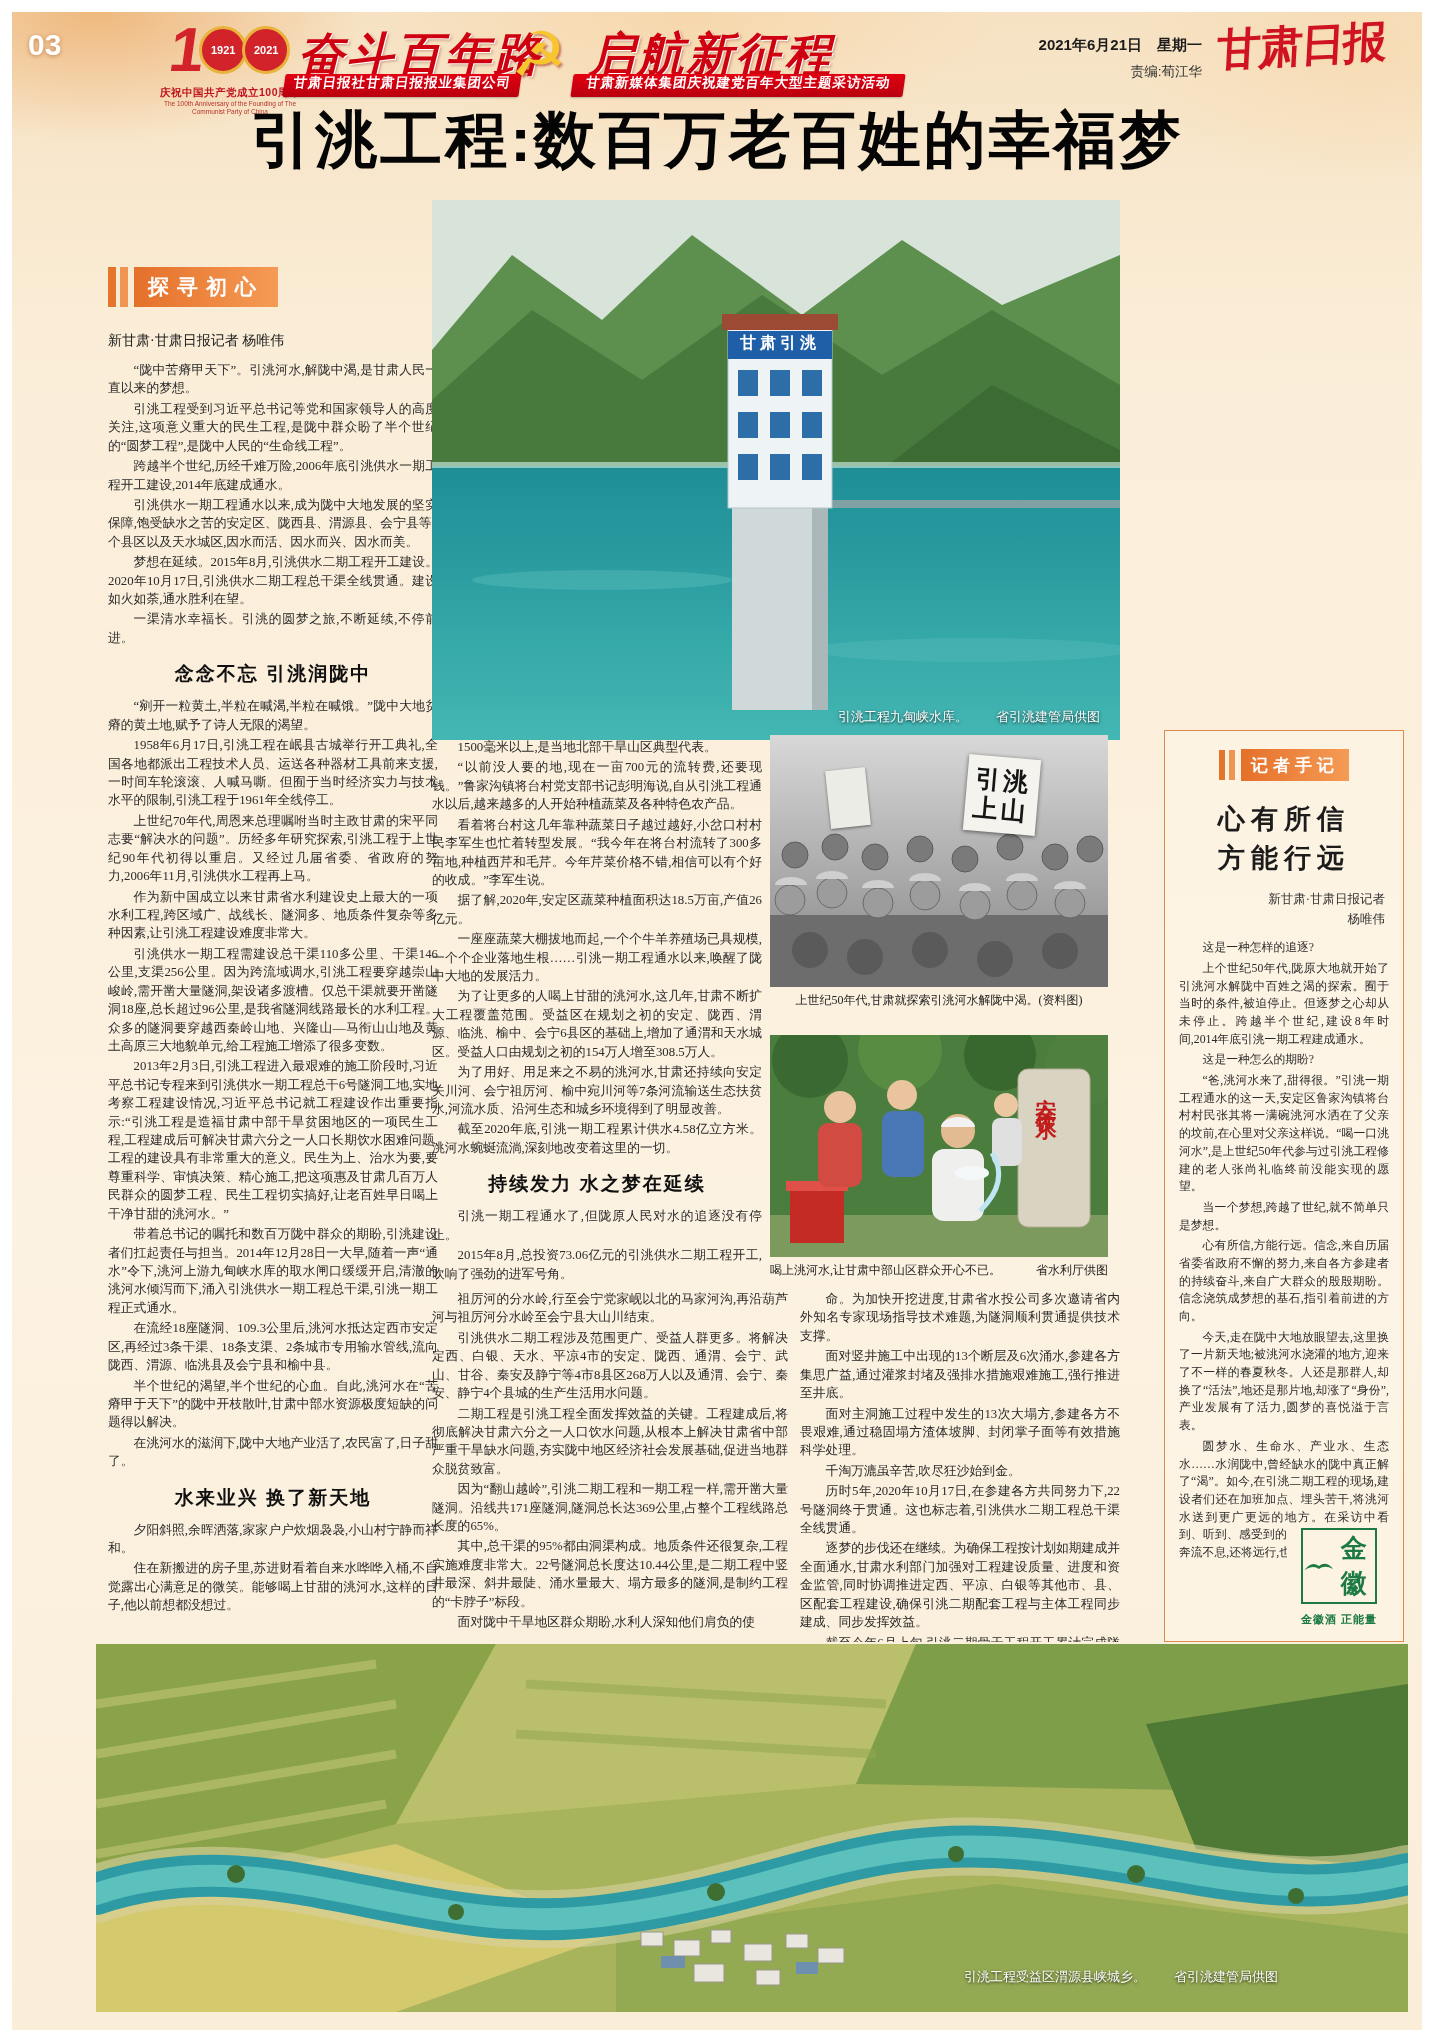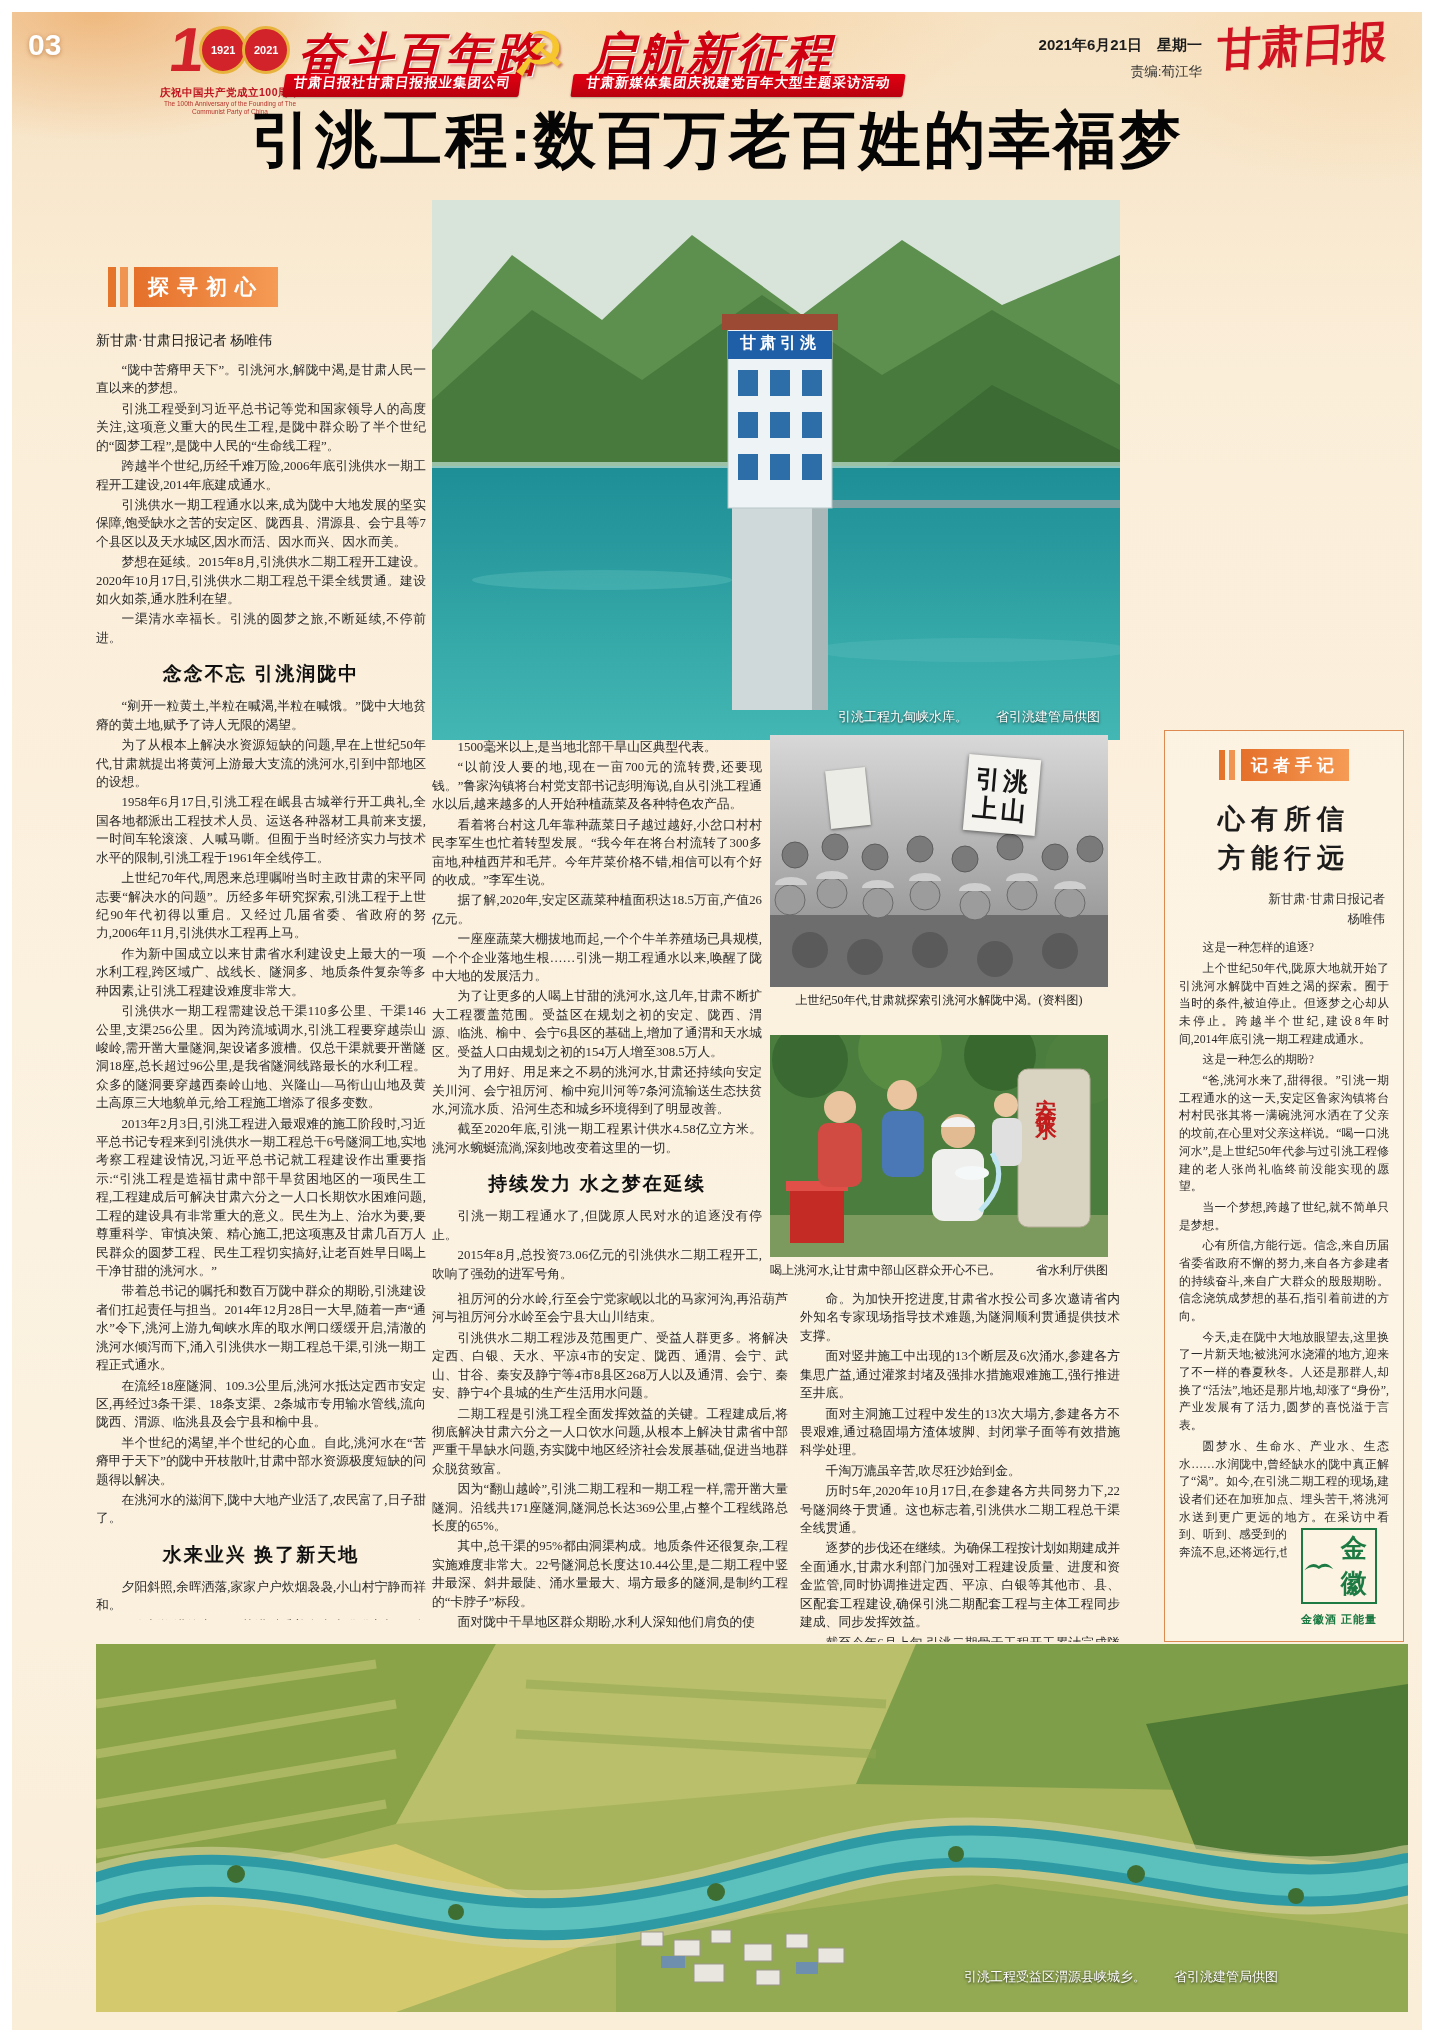--- a/index.html
+++ b/index.html
@@ -109,32 +109,31 @@
   <div class="abs masthead">甘肃日报</div>
 
   <div class="abs headline">引洮工程:数百万老百姓的幸福梦</div>
 
   <div class="abs tag" style="left:96px;top:255px;">
     <span class="b1"></span>
     <span class="b2"></span>
     <span class="box">探寻初心</span>
   </div>
 
-  <div class="abs col" style="left:84px;top:316px;width:330px;height:1292px;">
+  <div class="abs col" style="left:96px;top:316px;width:330px;height:1292px;">
     <div class="byline">新甘肃·甘肃日报记者 杨唯伟</div>
     <div>
         <p class="para">“陇中苦瘠甲天下”。引洮河水,解陇中渴,是甘肃人民一直以来的梦想。</p>
         <p class="para">引洮工程受到习近平总书记等党和国家领导人的高度关注,这项意义重大的民生工程,是陇中群众盼了半个世纪的“圆梦工程”,是陇中人民的“生命线工程”。</p>
         <p class="para">跨越半个世纪,历经千难万险,2006年底引洮供水一期工程开工建设,2014年底建成通水。</p>
         <p class="para">引洮供水一期工程通水以来,成为陇中大地发展的坚实保障,饱受缺水之苦的安定区、陇西县、渭源县、会宁县等7个县区以及天水城区,因水而活、因水而兴、因水而美。</p>
         <p class="para">梦想在延续。2015年8月,引洮供水二期工程开工建设。2020年10月17日,引洮供水二期工程总干渠全线贯通。建设如火如荼,通水胜利在望。</p>
         <p class="para">一渠清水幸福长。引洮的圆梦之旅,不断延续,不停前进。</p>
         <h3 class="subhead">念念不忘  引洮润陇中</h3>
         <p class="para">“剜开一粒黄土,半粒在喊渴,半粒在喊饿。”陇中大地贫瘠的黄土地,赋予了诗人无限的渴望。</p>
-        <p class="para">为了从根本上解决水资源短缺的问题,早在上世纪50年代,甘肃就提出将黄河上游最大支流的洮河水,引到中部地区的设想。</p>
         <p class="para">1958年6月17日,引洮工程在岷县古城举行开工典礼,全国各地都派出工程技术人员、运送各种器材工具前来支援,一时间车轮滚滚、人喊马嘶。但囿于当时经济实力与技术水平的限制,引洮工程于1961年全线停工。</p>
         <p class="para">上世纪70年代,周恩来总理嘱咐当时主政甘肃的宋平同志要“解决水的问题”。历经多年研究探索,引洮工程于上世纪90年代初得以重启。又经过几届省委、省政府的努力,2006年11月,引洮供水工程再上马。</p>
         <p class="para">作为新中国成立以来甘肃省水利建设史上最大的一项水利工程,跨区域广、战线长、隧洞多、地质条件复杂等多种因素,让引洮工程建设难度非常大。</p>
         <p class="para">引洮供水一期工程需建设总干渠110多公里、干渠146公里,支渠256公里。因为跨流域调水,引洮工程要穿越崇山峻岭,需开凿大量隧洞,架设诸多渡槽。仅总干渠就要开凿隧洞18座,总长超过96公里,是我省隧洞线路最长的水利工程。众多的隧洞要穿越西秦岭山地、兴隆山—马衔山山地及黄土高原三大地貌单元,给工程施工增添了很多变数。</p>
         <p class="para">2013年2月3日,引洮工程进入最艰难的施工阶段时,习近平总书记专程来到引洮供水一期工程总干6号隧洞工地,实地考察工程建设情况,习近平总书记就工程建设作出重要指示:“引洮工程是造福甘肃中部干旱贫困地区的一项民生工程,工程建成后可解决甘肃六分之一人口长期饮水困难问题,工程的建设具有非常重大的意义。民生为上、治水为要,要尊重科学、审慎决策、精心施工,把这项惠及甘肃几百万人民群众的圆梦工程、民生工程切实搞好,让老百姓早日喝上干净甘甜的洮河水。”</p>
         <p class="para">带着总书记的嘱托和数百万陇中群众的期盼,引洮建设者们扛起责任与担当。2014年12月28日一大早,随着一声“通水”令下,洮河上游九甸峡水库的取水闸口缓缓开启,清澈的洮河水倾泻而下,涌入引洮供水一期工程总干渠,引洮一期工程正式通水。</p>
         <p class="para">在流经18座隧洞、109.3公里后,洮河水抵达定西市安定区,再经过3条干渠、18条支渠、2条城市专用输水管线,流向陇西、渭源、临洮县及会宁县和榆中县。</p>
         <p class="para">半个世纪的渴望,半个世纪的心血。自此,洮河水在“苦瘠甲于天下”的陇中开枝散叶,甘肃中部水资源极度短缺的问题得以解决。</p>
         <p class="para">在洮河水的滋润下,陇中大地产业活了,农民富了,日子甜了。</p>
         <h3 class="subhead">水来业兴  换了新天地</h3>

